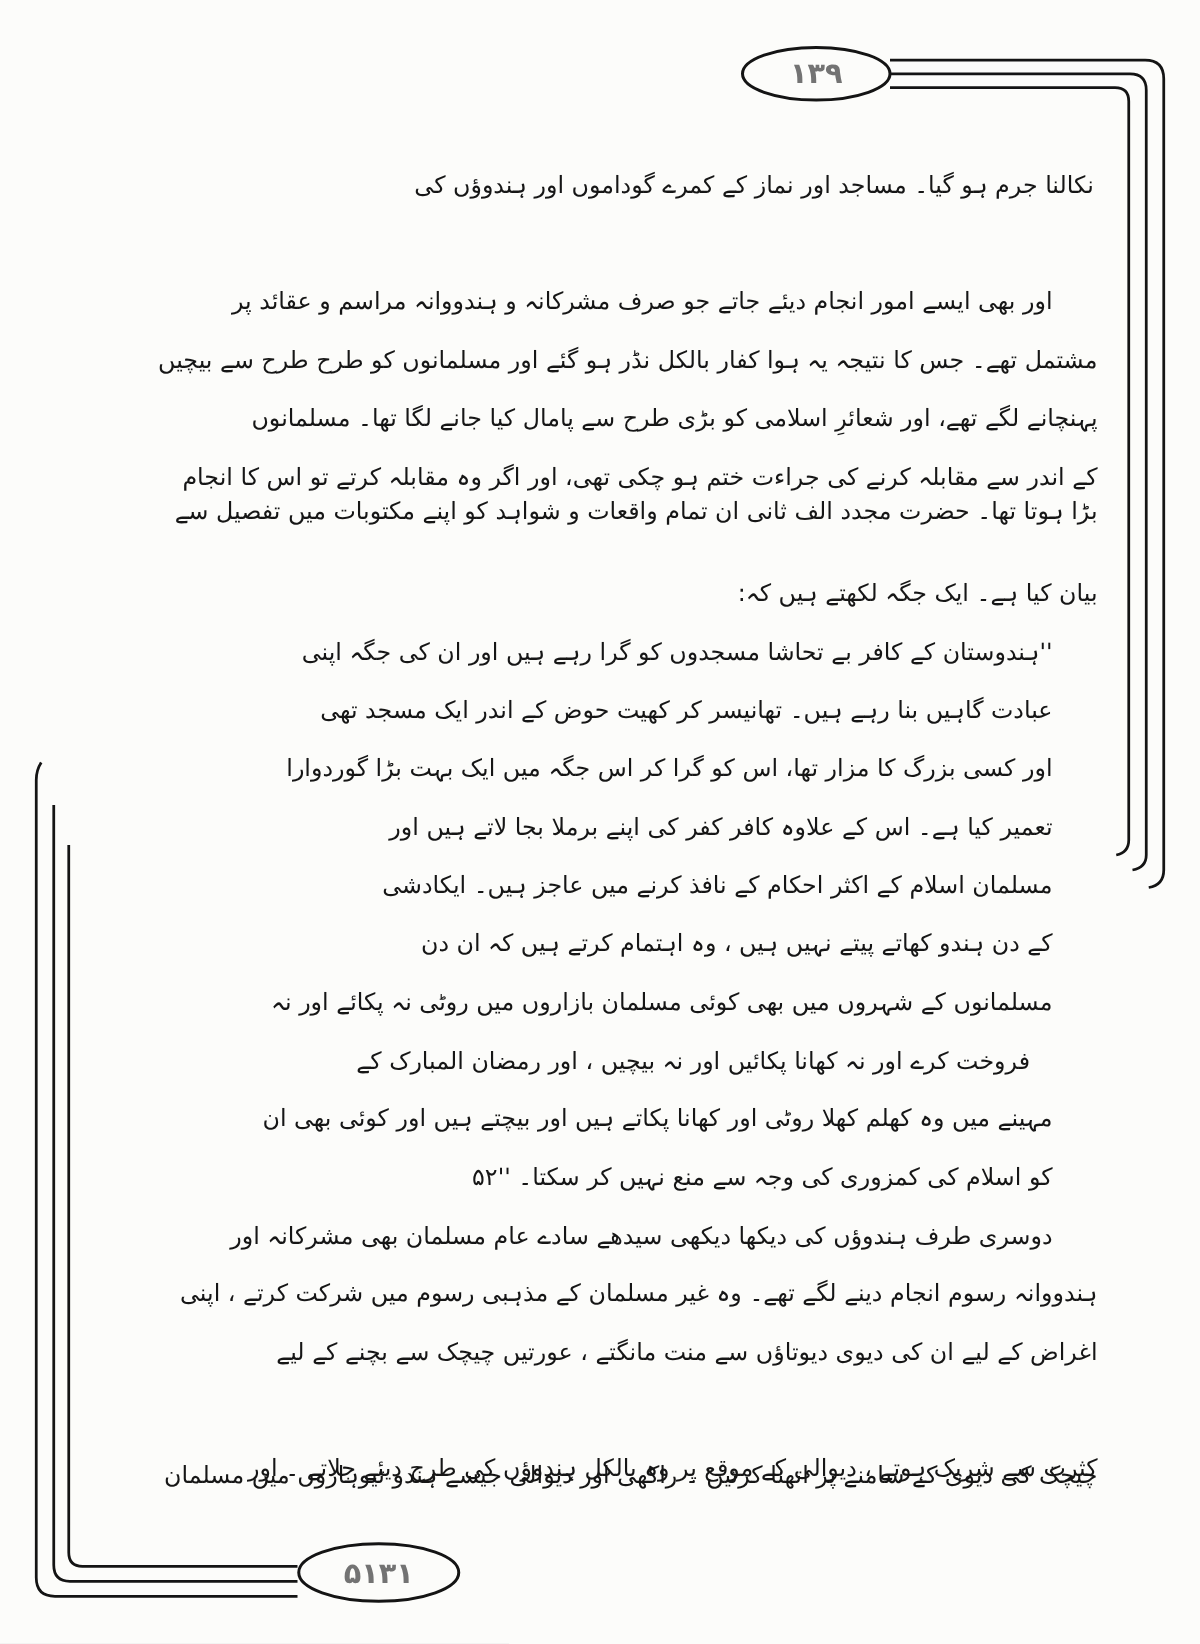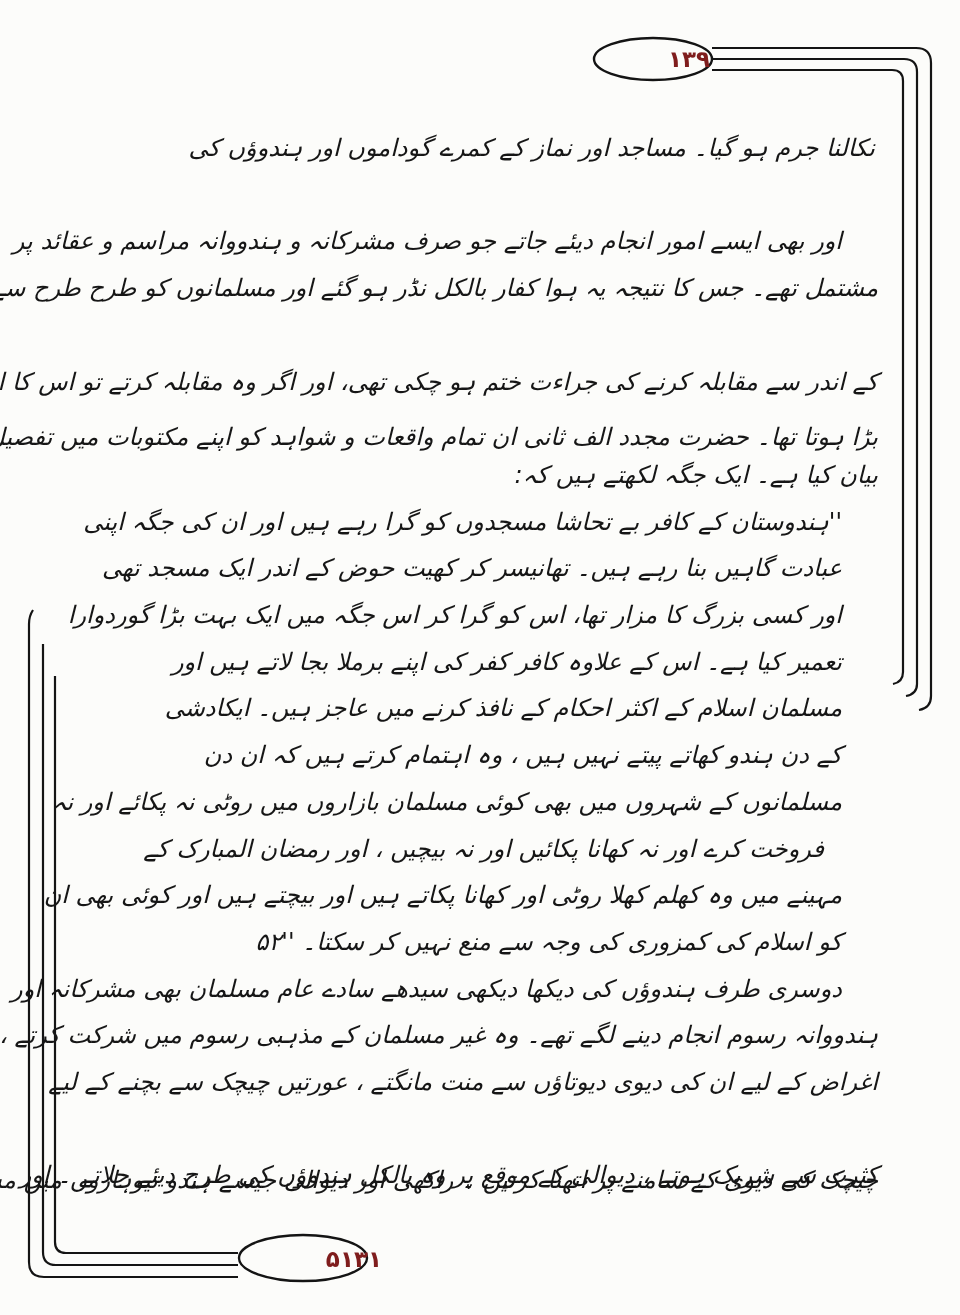--- a/index.html
+++ b/index.html
@@ -8,39 +8,38 @@
     width:960px;height:1315px;
     margin:0 auto;
     background:#fcfcfa;
     overflow:hidden;
     font-family:"DejaVu Sans", sans-serif;
     color:#141414;
   }
   .deco{position:absolute;left:0;top:0;width:960px;height:1315px;pointer-events:none;}
   .oval-num{
     position:absolute;
-    text-align:right;
+    text-align:center;
     font-size:23px;
     font-weight:bold;
-    color:#7f1d1d;
+    color:#737373;
     direction:rtl;
   }
   .top-num{left:596px;top:40px;width:114px;height:38px;line-height:38px;}
-  .bottom-num{left:256px;top:1238px;width:126px;height:42px;line-height:42px;}
+  .bottom-num{left:240px;top:1238px;width:126px;height:42px;line-height:42px;}
   .text-block{position:absolute;left:0;top:0;width:960px;height:1315px;}
   .line{
     position:absolute;
     direction:rtl;
     text-align:right;
     white-space:nowrap;
-    font-size:24px;
+    font-size:19px;
     line-height:40px;
     color:#161616;
     letter-spacing:0px;
-    font-style:italic;
   }
 </style>
 </head>
 <body>
 
 <div class="page">
 
   <svg class="deco" viewBox="0 0 960 1315" xmlns="http://www.w3.org/2000/svg">
 
     <ellipse cx="653" cy="59" rx="59" ry="21" fill="none" stroke="#141414" stroke-width="2.4"></ellipse>
@@ -56,22 +55,23 @@
     <ellipse cx="303" cy="1258" rx="64" ry="23" fill="none" stroke="#141414" stroke-width="2.4"></ellipse>
   </svg>
 
   <div class="oval-num top-num">۱۳۹</div>
   <div class="oval-num bottom-num">۵۱۳۱</div>
 
   <div class="text-block">
       <div class="line" style="top: 128px; right: 85px;">نکالنا جرم ہو گیا۔ مساجد اور نماز کے کمرے گوداموں اور ہندوؤں کی</div>
       <div class="line" style="top: 221px; right: 118px;">اور بھی ایسے امور انجام دیئے جاتے جو صرف مشرکانہ و ہندووانہ مراسم و عقائد پر</div>
       <div class="line" style="top: 268px; right: 82px;">مشتمل تھے۔ جس کا نتیجہ یہ ہوا کفار بالکل نڈر ہو گئے اور مسلمانوں کو طرح طرح سے بیچیں</div>
+      <div class="line" style="top: 315px; right: 82px;">پہنچانے لگے تھے، اور شعائرِ اسلامی کو بڑی طرح سے پامال کیا جانے لگا تھا۔ مسلمانوں</div>
       <div class="line" style="top: 362px; right: 82px; margin-left: 36px;">کے اندر سے مقابلہ کرنے کی جراءت ختم ہو چکی تھی، اور اگر وہ مقابلہ کرتے تو اس کا انجام</div>
-      <div class="line" style="top: 417px; right: 82px; text-align: right;">بڑا ہوتا تھا۔ حضرت مجدد الف ثانی ان تمام واقعات و شواہد کو اپنے مکتوبات میں تفصیل سے</div>
+      <div class="line" style="top: 389px; right: 82px; text-align: right;">بڑا ہوتا تھا۔ حضرت مجدد الف ثانی ان تمام واقعات و شواہد کو اپنے مکتوبات میں تفصیل سے</div>
       <div class="line" style="top: 455px; right: 82px;">بیان کیا ہے۔ ایک جگہ لکھتے ہیں کہ:</div>
       <div class="line" style="top: 502px; right: 118px;">''ہندوستان کے کافر بے تحاشا مسجدوں کو گرا رہے ہیں اور ان کی جگہ اپنی</div>
       <div class="line" style="top: 548px; right: 118px;">عبادت گاہیں بنا رہے ہیں۔ تھانیسر کر کھیت حوض کے اندر ایک مسجد تھی</div>
       <div class="line" style="top: 595px; right: 118px;">اور کسی بزرگ کا مزار تھا، اس کو گرا کر اس جگہ میں ایک بہت بڑا گوردوارا</div>
       <div class="line" style="top: 642px; right: 118px;">تعمیر کیا ہے۔ اس کے علاوہ کافر کفر کی اپنے برملا بجا لاتے ہیں اور</div>
       <div class="line" style="top: 688px; right: 118px;">مسلمان اسلام کے اکثر احکام کے نافذ کرنے میں عاجز ہیں۔ ایکادشی</div>
       <div class="line" style="top: 735px; right: 118px;">کے دن ہندو کھاتے پیتے نہیں ہیں ، وہ اہتمام کرتے ہیں کہ ان دن</div>
       <div class="line" style="top: 782px; right: 118px;">مسلمانوں کے شہروں میں بھی کوئی مسلمان بازاروں میں روٹی نہ پکائے اور نہ</div>
       <div class="line" style="top: 829px; right: 136px; text-align: center;">فروخت کرے اور نہ کھانا پکائیں اور نہ بیچیں ، اور رمضان المبارک کے</div>
       <div class="line" style="top: 875px; right: 118px;">مہینے میں وہ کھلم کھلا روٹی اور کھانا پکاتے ہیں اور بیچتے ہیں اور کوئی بھی ان</div>

